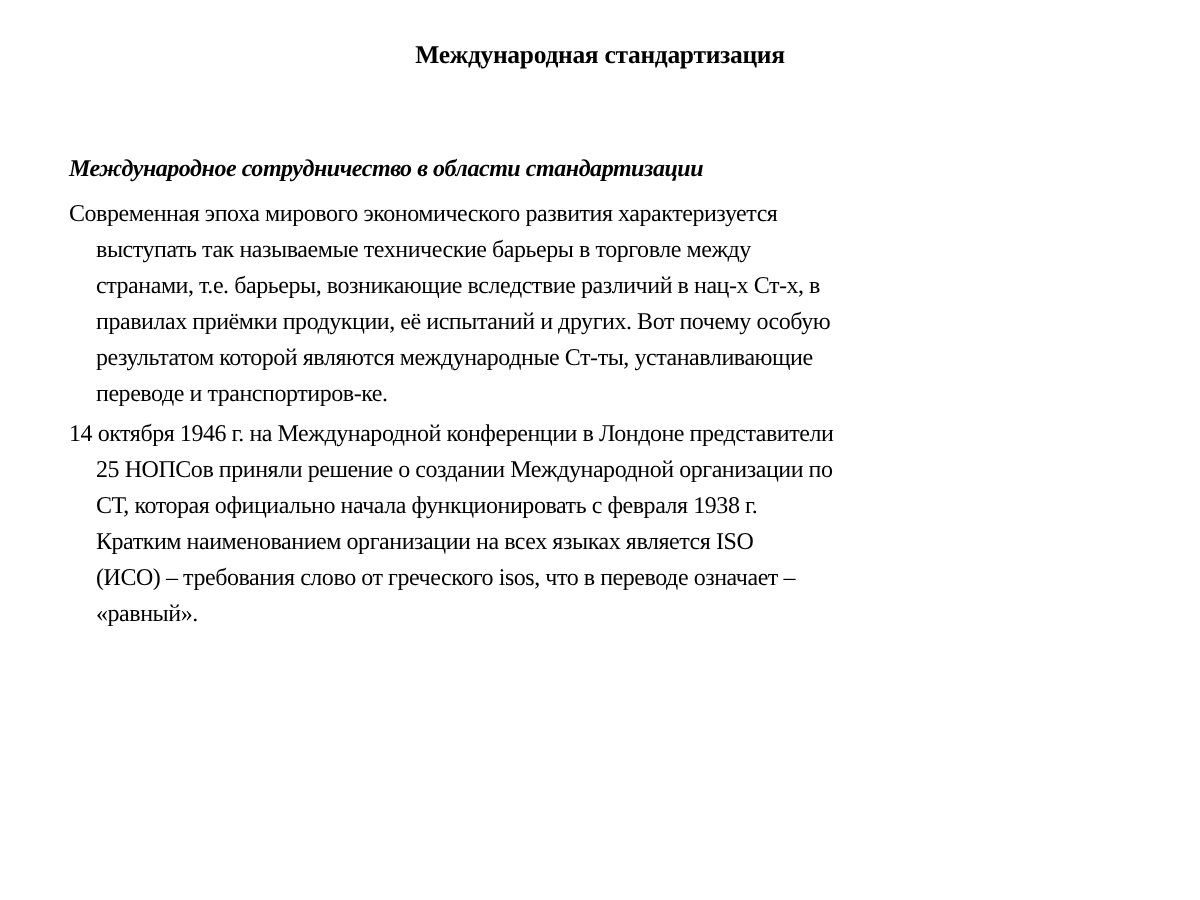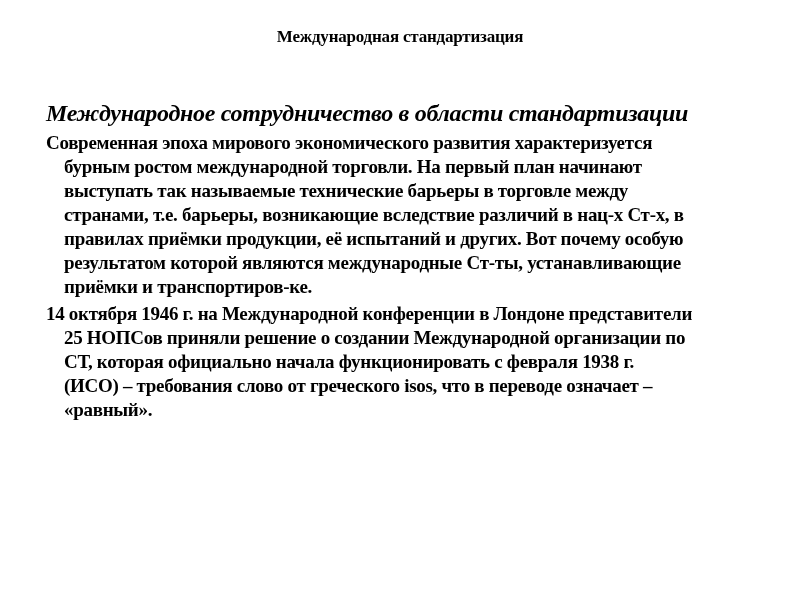--- a/index.html
+++ b/index.html
@@ -29,62 +29,62 @@
   }
   .content {
     position: absolute;
     left: 46px;
     top: 101px;
     width: 730px;
   }
   .subtitle {
     font-weight: bold;
     font-style: italic;
-    font-size: 24px;
+    font-size: 16px;
     line-height: 24px;
     letter-spacing: -0.3px;
     margin: 0 0 6px 0;
     white-space: nowrap;
   }
   .para {
     margin: 0 0 3px 0;
   }
   .line {
     display: block;
     white-space: nowrap;
-    font-weight: bold;
-    font-size: 19px;
+    font-weight: normal;
+    font-size: 16px;
     line-height: 24px;
     letter-spacing: -0.3px;
   }
   .line.cont {
     padding-left: 18px;
   }
 </style>
 </head>
 <body>
 
 <div class="slide">
   <div class="slide-title">Международная стандартизация</div>
 
   <div class="content">
     <div class="subtitle">Международное сотрудничество в области стандартизации</div>
 
     <div>
         <div class="para">
           <span class="line">Современная эпоха мирового экономического развития характеризуется</span>
-          <span class="line cont">бурным ростом международной торговли. На первый план начинают</span>
           <span class="line cont">выступать так называемые технические барьеры в торговле между</span>
           <span class="line cont">странами, т.е. барьеры, возникающие вследствие различий в нац-х Ст-х, в</span>
           <span class="line cont">правилах приёмки продукции, её испытаний и других. Вот почему особую</span>
           <span class="line cont">результатом которой являются международные Ст-ты, устанавливающие</span>
-          <span class="line cont">приёмки и транспортиров-ке.</span>
+          <span class="line cont">переводе и транспортиров-ке.</span>
         </div>
         <div class="para">
           <span class="line">14 октября 1946 г. на Международной конференции в Лондоне представители</span>
           <span class="line cont">25 НОПСов приняли решение о создании Международной организации по</span>
           <span class="line cont">СТ, которая официально начала функционировать с февраля 1938 г.</span>
+          <span class="line cont">Кратким наименованием организации на всех языках является ISO</span>
           <span class="line cont">(ИСО) – требования слово от греческого isos, что в переводе означает –</span>
           <span class="line cont">«равный».</span>
         </div>
       </div>
   </div>
 </div>
 
 </body></html>

